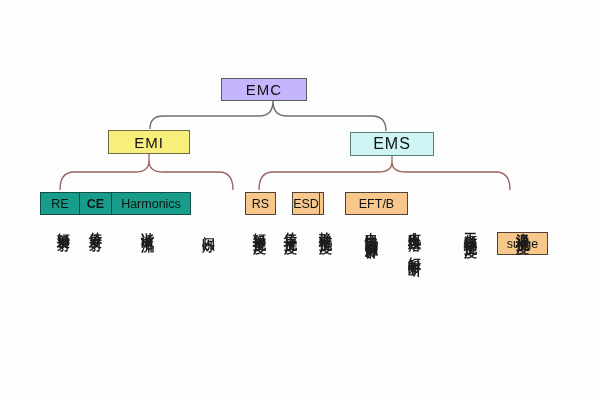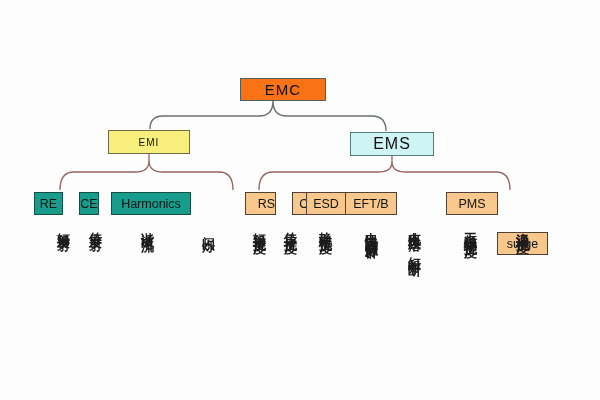--- a/index.html
+++ b/index.html
@@ -4,22 +4,22 @@
 <style>
   html,body{margin:0;padding:0;background:#ffffff;}
   #canvas{
     position:relative;width:600px;height:400px;background:#fdfdfd;
     font-family:"Liberation Sans", sans-serif;overflow:hidden;
   }
   .node{
     position:absolute;display:flex;align-items:center;justify-content:center;
     box-sizing:border-box;color:#111;
   }
-  #emc-box{left:240px;top:78px;width:86px;height:23px;background:#f97316;border:1px solid #51615f;font-size:15px;letter-spacing:1px;}
-  #emi-box{left:108px;top:130px;width:82px;height:24px;background:#f7ee7c;border:1px solid #6d6b45;font-size:10px;letter-spacing:1px;}
+  #emc-box{left:221px;top:78px;width:86px;height:23px;background:#c4b5fd;border:1px solid #51615f;font-size:15px;letter-spacing:1px;}
+  #emi-box{left:108px;top:130px;width:82px;height:24px;background:#f7ee7c;border:1px solid #6d6b45;font-size:15px;letter-spacing:1px;}
   #ems-box{left:350px;top:132px;width:84px;height:24px;background:#cef4f4;border:1px solid #567d7d;font-size:16px;letter-spacing:1px;}
   .cell{
     position:absolute;top:192px;height:23px;display:flex;align-items:center;justify-content:center;
     box-sizing:border-box;font-size:12.5px;color:#0d1512;
   }
   .cell.teal{background:#189c8c;border:1px solid #114f47;}
   .cell.orange{background:#f7c78c;border:1px solid #4f4337;}
   .vlabel{
     position:absolute;top:222px;transform:translateX(-50%);
     writing-mode:vertical-rl;text-orientation:upright;
@@ -50,44 +50,41 @@
     <span>EMC</span>
   </div>
 
   <div class="node" id="emi-box">
     <span>EMI</span>
   </div>
   <div class="node" id="ems-box">
     <span>EMS</span>
   </div>
 
-  <div class="cell teal" style="left:34px;width:29px;">
+  <div class="cell teal" style="left:40px;width:40px;">
       <span>RE</span>
     </div>
-  <div class="cell teal" style="left:79px;width:20px;">
+  <div class="cell teal" style="left:79px;width:33px;font-weight:bold;">
       <span>CE</span>
     </div>
   <div class="cell teal" style="left:111px;width:80px;">
       <span>Harmonics</span>
     </div>
 
-  <div class="cell orange" style="left:245px;width:31px;justify-content:flex-end;">
+  <div class="cell orange" style="left:245px;width:31px;">
       <span>RS</span>
     </div>
   <div class="cell orange" style="left:292px;width:32px;">
       <span>CS</span>
     </div>
-  <div class="cell orange" style="left:306px;width:40px;text-align:center;">
+  <div class="cell orange" style="left:292px;width:28px;text-align:center;">
       <span>ESD</span>
     </div>
-  <div class="cell orange" style="left:345px;width:52px;">
+  <div class="cell orange" style="left:345px;width:63px;">
       <span>EFT/B</span>
-    </div>
-  <div class="cell orange" style="left:446px;width:52px;">
-      <span>PMS</span>
     </div>
   <div class="cell orange" style="left:497px;width:51px;margin-top:40px;">
       <span>surge</span>
     </div>
 
   <div class="vlabel" style="left:63px;">辐射发射</div>
   <div class="vlabel" style="left:95px;">传导发射</div>
   <div class="vlabel" style="left:147px;">谐波电流</div>
   <div class="vlabel" style="left:208px;top:226px;">闪烁</div>
 

